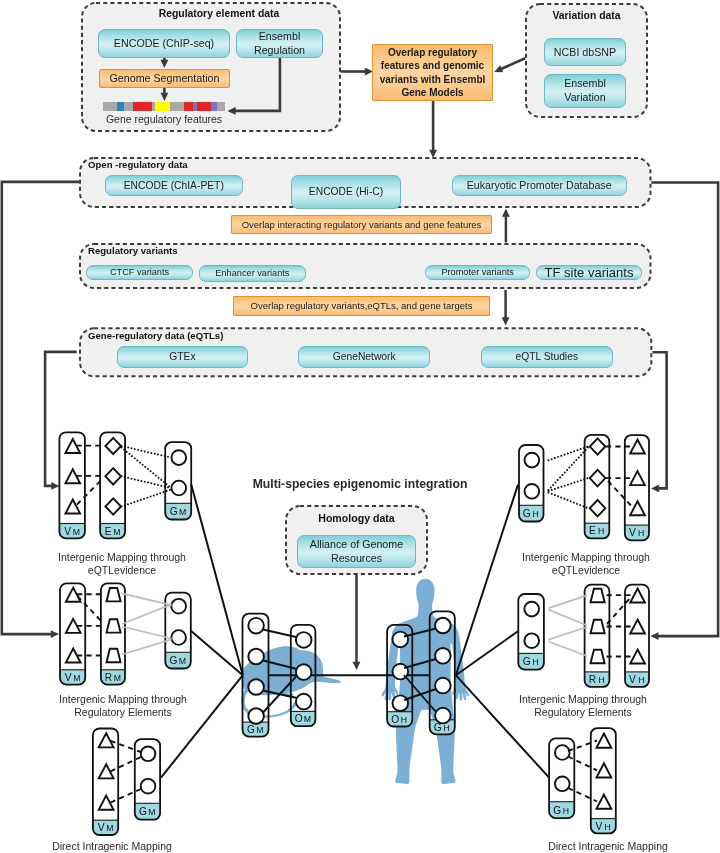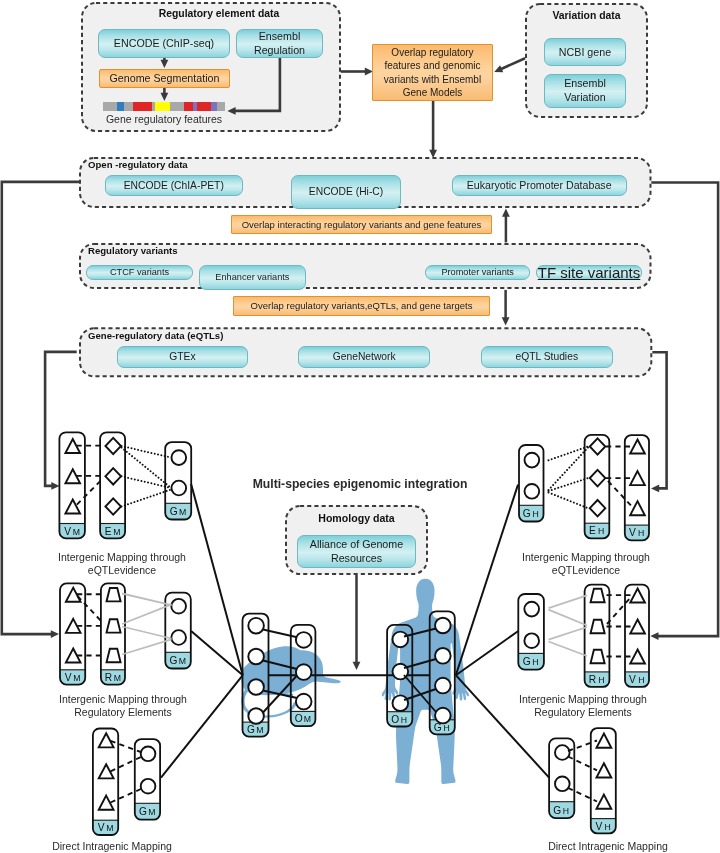--- a/index.html
+++ b/index.html
@@ -376,34 +376,34 @@
         <div style="width:14.7px;height:9.5px;background:#ffff00;"></div>
         <div style="width:13.5px;height:9.5px;background:#a8a8a8;"></div>
         <div style="width:9.4px;height:9.5px;background:#e02527;"></div>
         <div style="width:3.7px;height:9.5px;background:#7a74c0;"></div>
         <div style="width:14.6px;height:9.5px;background:#e02527;"></div>
         <div style="width:6.2px;height:9.5px;background:#7a74c0;"></div>
         <div style="width:7.1px;height:9.5px;background:#a8a8a8;"></div>
       </div>
       <div class="lab" style="left:103px;top:113px;width:122px;font-size:10.5px;line-height:1.2;text-align:center;">Gene regulatory features</div>
       <div class="grouptitle" style="left: 0px; top: 9.5px; font-size: 10.4px; width: 1173px; text-align: center;">Variation data</div>
-      <div class="box teal" style="left:544px;top:38px;width:82px;height:28px;font-size:10.7px;line-height:1.16;">NCBI gene</div>
+      <div class="box teal" style="left:544px;top:38px;width:82px;height:28px;font-size:10.7px;line-height:1.16;">NCBI dbSNP</div>
       <div class="box teal" style="left:544px;top:74px;width:82px;height:34px;font-size:10.7px;line-height:1.28;">Ensembl<br>Variation</div>
-      <div class="box orange" style="left:372px;top:44px;width:121px;height:57px;font-size:10px;line-height:1.32;border-radius:1px;">Overlap regulatory<br>features and genomic<br>variants with Ensembl<br>Gene Models</div>
+      <div class="box orange" style="left:372px;top:44px;width:121px;height:57px;font-size:10px;line-height:1.32;border-radius:1px;font-weight:bold;">Overlap regulatory<br>features and genomic<br>variants with Ensembl<br>Gene Models</div>
       <div class="grouptitle" style="left:88px;top:159px;font-size:9.6px;">Open  -regulatory data</div>
       <div class="box teal" style="left:104.7px;top:174.6px;width:138.2px;height:21.9px;font-size:10.3px;line-height:1.16;">ENCODE (ChIA-PET)</div>
       <div class="box teal" style="left:290.6px;top:174.6px;width:110.9px;height:34px;font-size:10.3px;line-height:1.16;">ENCODE (Hi-C)</div>
       <div class="box teal" style="left:451.7px;top:174.6px;width:174.9px;height:21.9px;font-size:10.65px;line-height:1.16;">Eukaryotic Promoter Database</div>
       <div class="box orange" style="left:231px;top:215px;width:261px;height:19px;font-size:9.5px;line-height:1.16;border-radius:1px;">Overlap interacting regulatory variants and gene features</div>
       <div class="grouptitle" style="left:88px;top:245px;font-size:9.6px;">Regulatory variants</div>
       <div class="box teal" style="left:86px;top:264.9px;width:107px;height:15.6px;font-size:9.2px;line-height:1.16;">CTCF variants</div>
-      <div class="box teal" style="left:198.8px;top:264.9px;width:107.2px;height:25px;font-size:9.2px;line-height:1.16;">Enhancer variants</div>
+      <div class="box teal" style="left:198.8px;top:264.9px;width:107.2px;height:17px;font-size:9.2px;line-height:1.16;">Enhancer variants</div>
       <div class="box teal" style="left:311.5px;top:264.9px;width:107.9px;height:15.6px;font-size:9.2px;line-height:1.16;margin-top:35px;">Open chromatin variants</div>
       <div class="box teal" style="left:424.9px;top:264.9px;width:105.6px;height:15.6px;font-size:9.2px;line-height:1.16;">Promoter variants</div>
-      <div class="box teal" style="left:536px;top:264.9px;width:106px;height:15.6px;font-size:15px;line-height:1.16;text-decoration:underline;">TF site variants</div>
+      <div class="box teal" style="left:536px;top:264.9px;width:106px;height:15.6px;font-size:13px;line-height:1.16;">TF site variants</div>
       <div class="box orange" style="left:233px;top:296px;width:257px;height:20px;font-size:9.5px;line-height:1.16;border-radius:1px;">Overlap regulatory variants,eQTLs, and gene targets</div>
       <div class="grouptitle" style="left:88px;top:329.5px;font-size:9.6px;">Gene-regulatory data (eQTLs)</div>
       <div class="box teal" style="left:116.7px;top:346.3px;width:131.4px;height:21.8px;font-size:10.3px;line-height:1.16;">GTEx</div>
       <div class="box teal" style="left:298.4px;top:346.3px;width:131.6px;height:21.8px;font-size:10.3px;line-height:1.16;">GeneNetwork</div>
       <div class="box teal" style="left:480.6px;top:346.3px;width:132.3px;height:21.8px;font-size:10.3px;line-height:1.16;">eQTL Studies</div>
       <div class="grouptitle" style="left: 0px; top: 512px; font-size: 10.6px; width: 713px; text-align: center;">Homology data</div>
       <div class="box teal" style="left:297px;top:535px;width:119px;height:33px;font-size:10.7px;line-height:1.3;">Alliance of Genome<br>Resources</div>
       <div class="lab" style="left: 225px; top: 477px; width: 270px; font-size: 12.2px; line-height: 1.2; text-align: center; font-weight: bold;">Multi-species epigenomic integration</div>
       <div class="lab" style="left:57px;top:551px;width:130px;font-size:10.5px;line-height:1.25;text-align:center;">Intergenic Mapping through<br>eQTLevidence</div>
       <div class="lab" style="left:48px;top:693px;width:150px;font-size:10.5px;line-height:1.25;text-align:center;">Intergenic Mapping through<br>Regulatory Elements</div>

